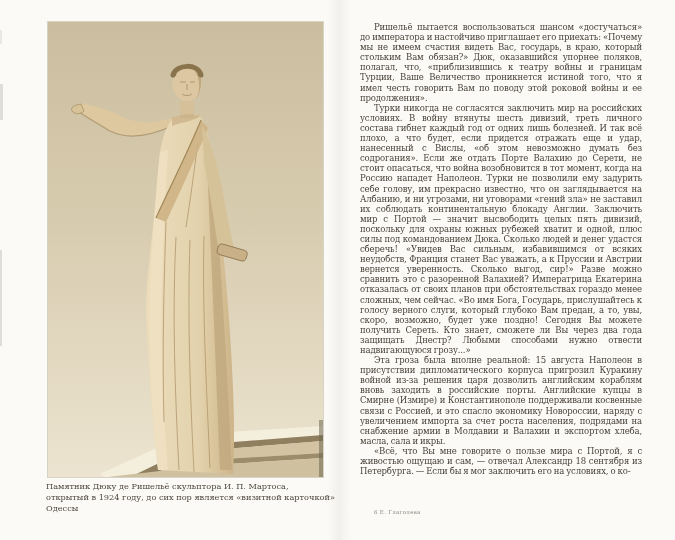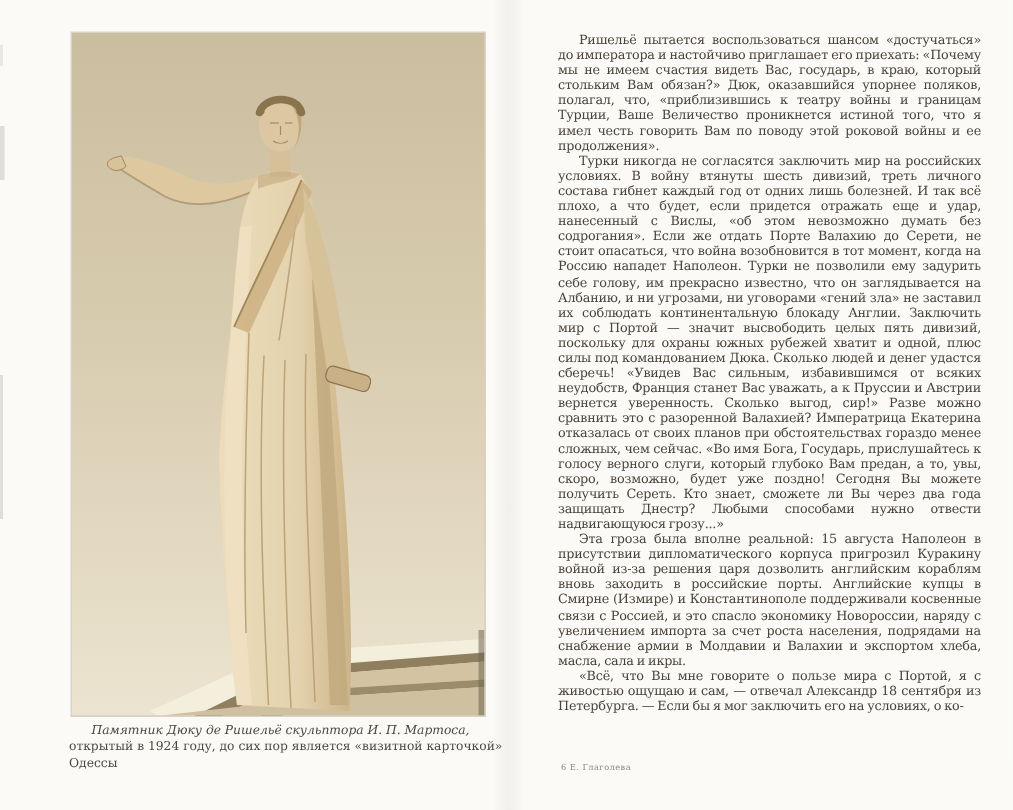--- a/index.html
+++ b/index.html
@@ -26,25 +26,25 @@
     position:absolute;left:48px;top:22px;width:275px;height:455px;
     outline:1px solid rgba(150,138,108,0.35);
     background:#d8ccb0;
   }
   .photo svg{display:block;width:275px;height:455px;}
 
   .caption{
     position:absolute;left:46px;top:481px;width:300px;
     font-size:8.2px;line-height:11px;color:#4e473d;
   }
-  .caption .cap-line-1{margin-left:15px;font-style:italic;}
+  .caption .cap-line-1{margin-left:0;}
 
   
   .text-block{
-    position:absolute;left:372px;top:22px;width:282px;
+    position:absolute;left:360px;top:22px;width:282px;
     font-size:8.5px;line-height:10.1px;letter-spacing:-0.15px;word-spacing:-0.5px;
     text-align:justify;color:#49423a;
   }
   .text-block p{margin:0;text-indent:14px;}
 
   .footer-mark{
     position:absolute;left:374px;top:509px;
     font-size:5.5px;color:#8d8880;letter-spacing:.3px;
   }
   .page-number{

